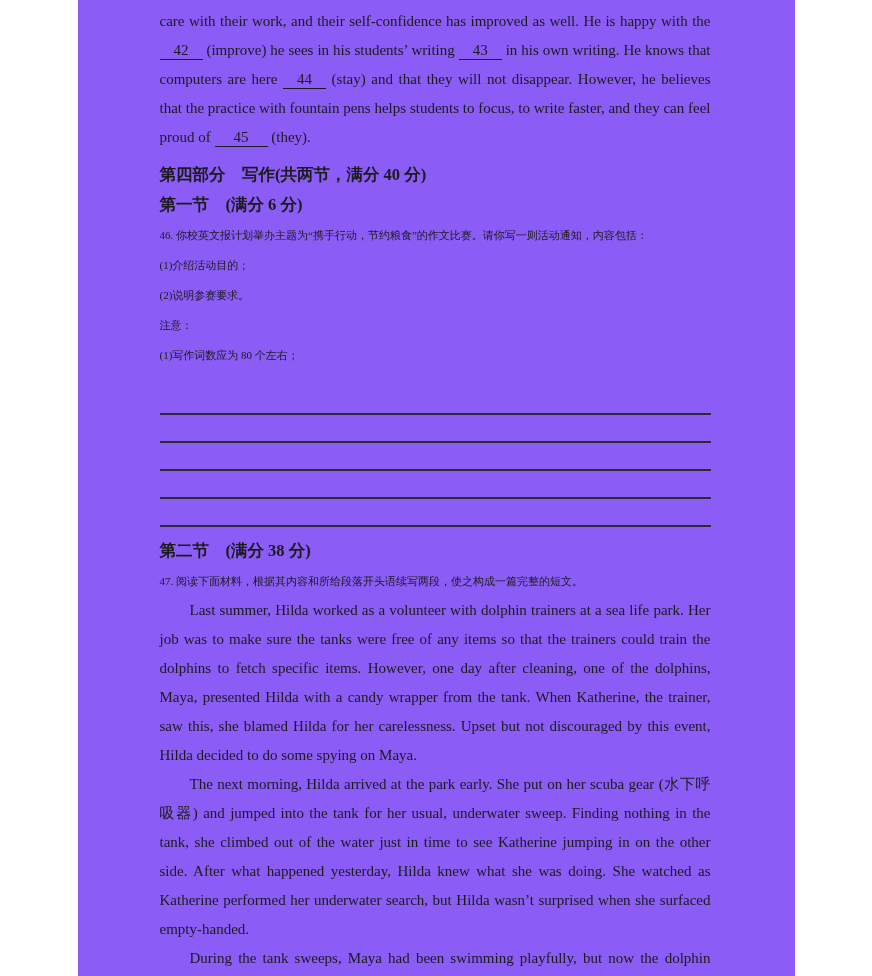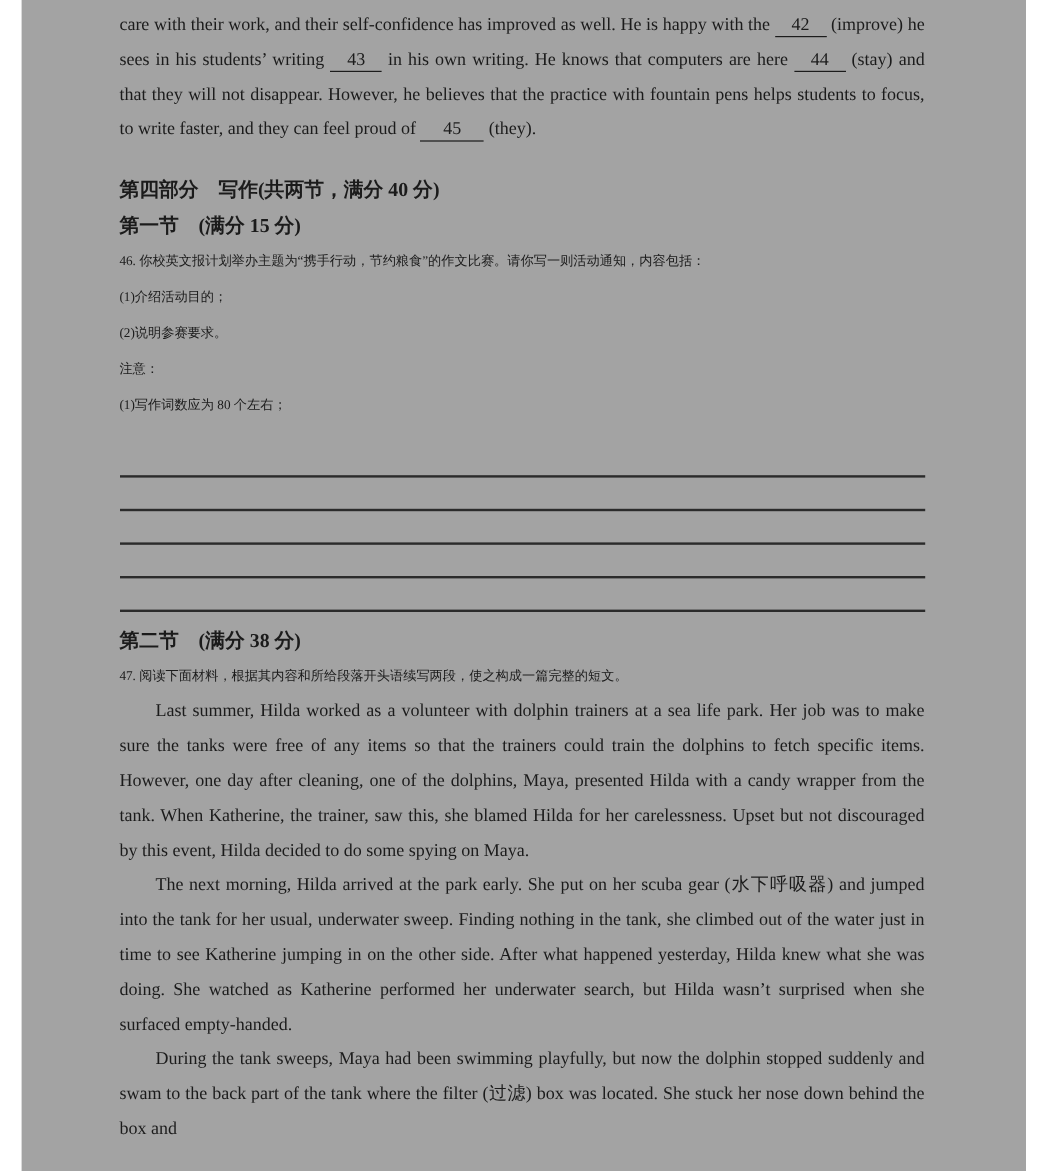--- a/index.html
+++ b/index.html
@@ -1,22 +1,22 @@
 <!DOCTYPE html>
 <html><head>
 <meta charset="utf-8">
 <style>
   * { margin: 0; padding: 0; box-sizing: border-box; }
   html, body { background: #ffffff; }
   .page {
     position: relative;
-    width: 837px;
+    width: 717px;
     height: 976px;
     margin: 0 auto;
-    background: #a3a3a3;
+    background: #8b5cf6;
     padding: 7px 84px 0 82px;
     overflow: hidden;
     font-family: "Liberation Serif", "DejaVu Serif", serif;
     color: #1b1b1b;
   }
   p.en {
     font-size: 15px;
     line-height: 29px;
     text-align: justify;
   }
@@ -31,21 +31,21 @@
     line-height: 17px;
     font-size: 15px;
   }
   .blank.wide { padding: 0 19px; }
   .hdr {
     font-size: 16.5px;
     font-weight: bold;
     line-height: 30px;
     font-family: "Liberation Serif", "DejaVu Serif", serif;
   }
-  .hdr.first { margin-top: 20px; }
+  .hdr.first { margin-top: 8px; }
   .hdr.part2 { margin-top: 9px; }
   .center-title {
     text-align: center;
     font-size: 15px;
     line-height: 29px;
     margin-top: 6px;
   }
   .write-area { margin-top: 17px; }
   .write-line {
     height: 28px;
@@ -64,21 +64,21 @@
     <span>(improve) he sees in his students’ writing</span>
     <span class="blank">43</span>
     <span>in his own writing. He knows that computers are here</span>
     <span class="blank">44</span>
     <span>(stay) and that they will not disappear. However, he believes that the practice with fountain pens helps students to focus, to write faster, and they can feel proud of</span>
     <span class="blank wide">45</span>
     <span>(they).</span>
   </p>
 
   <div class="hdr first">第四部分　写作(共两节，满分 40 分)</div>
-  <div class="hdr">第一节　(满分 15 分)</div>
+  <div class="hdr">第一节　(满分 6 分)</div>
 
   <p class="cn">46. 你校英文报计划举办主题为“携手行动，节约粮食”的作文比赛。请你写一则活动通知，内容包括：</p>
   <p class="cn">(1)介绍活动目的；</p>
   <p class="cn">(2)说明参赛要求。</p>
   <p class="cn">注意：</p>
   <p class="cn">(1)写作词数应为 80 个左右；</p>
 
 
   <div class="write-area">
     <div class="write-line"></div>

